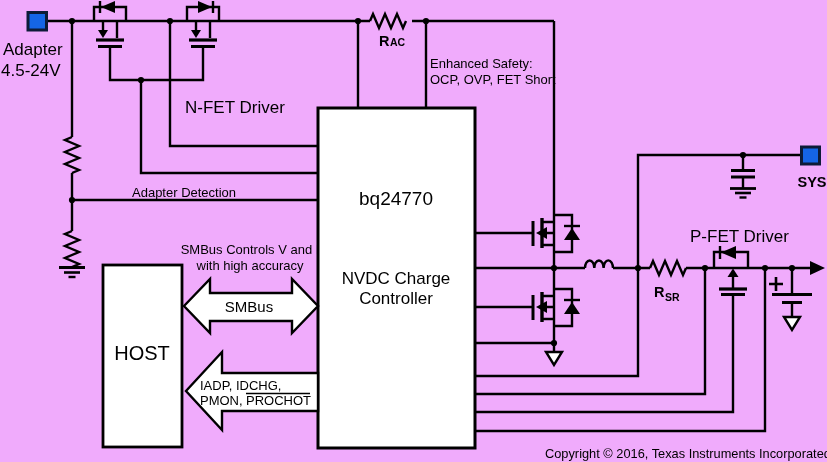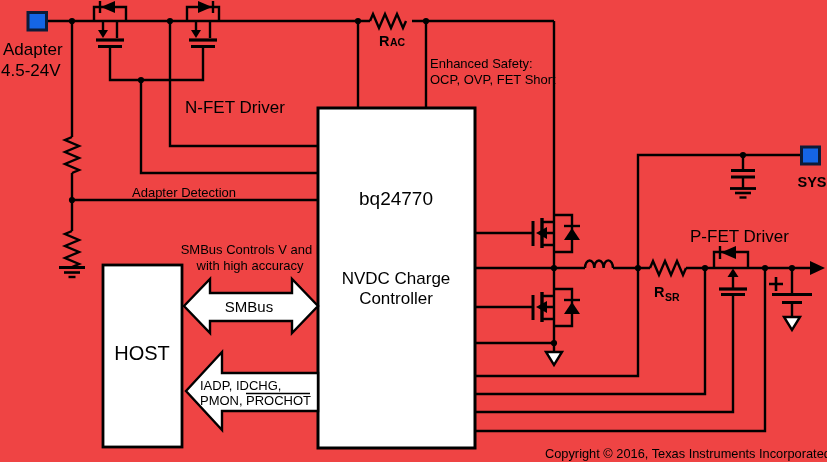--- a/index.html
+++ b/index.html
@@ -1,16 +1,16 @@
 <!DOCTYPE html>
 <html><head>
 <meta charset="utf-8">
 <style>
   html,body{margin:0;padding:0;background:#ffffff;}
-  .stage{position:relative;width:827px;height:462px;background:#ef4444;overflow:hidden;}
+  .stage{position:relative;width:827px;height:462px;background:#f0abfc;overflow:hidden;}
   svg text{font-family:"Liberation Sans","DejaVu Sans",sans-serif;fill:#000000;}
   .lbl{font-size:13px;}
   .lbl-mid{text-anchor:middle;}
   .big{font-size:17px;}
   .chip{font-size:19px;}
   .host{font-size:20px;}
   .sub{font-size:10.5px;font-weight:bold;}
   .rsub{font-size:14.5px;font-weight:bold;}
   .sysl{font-size:14.5px;font-weight:bold;text-anchor:middle;}
   .copy{font-size:12.8px;}

